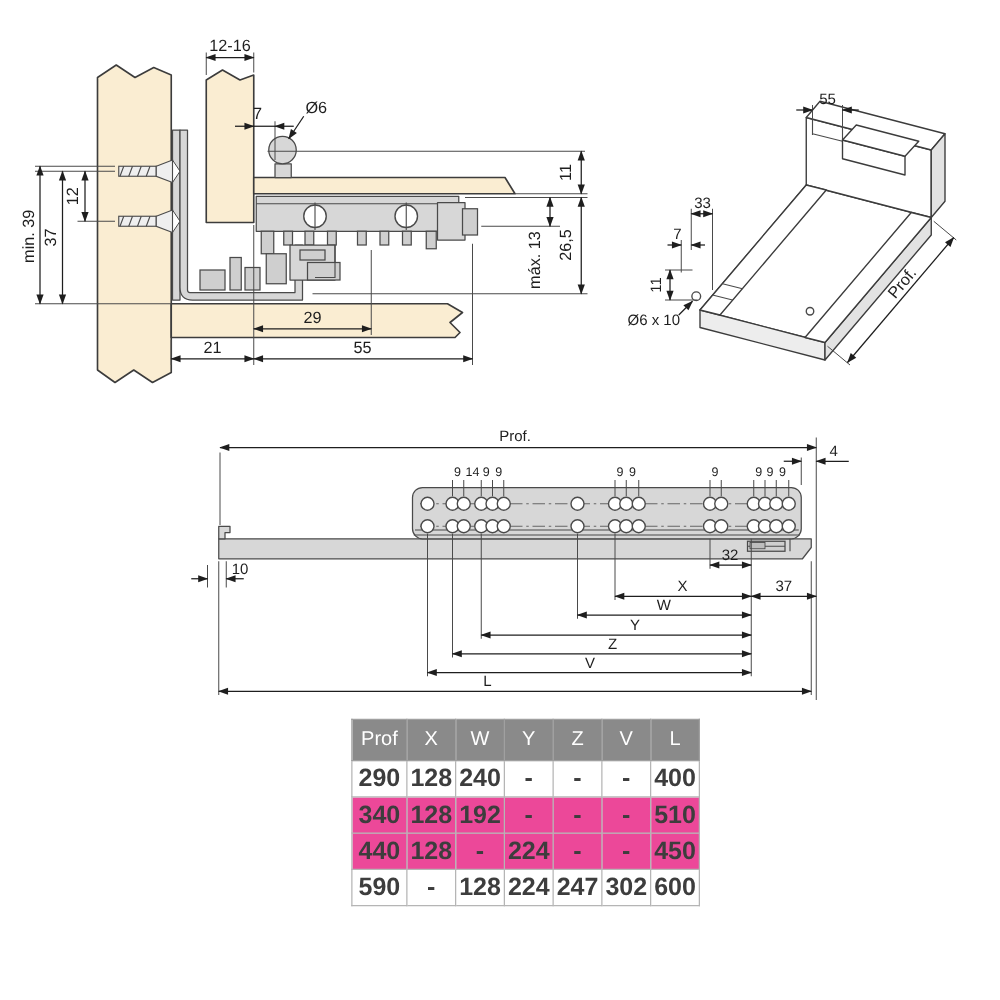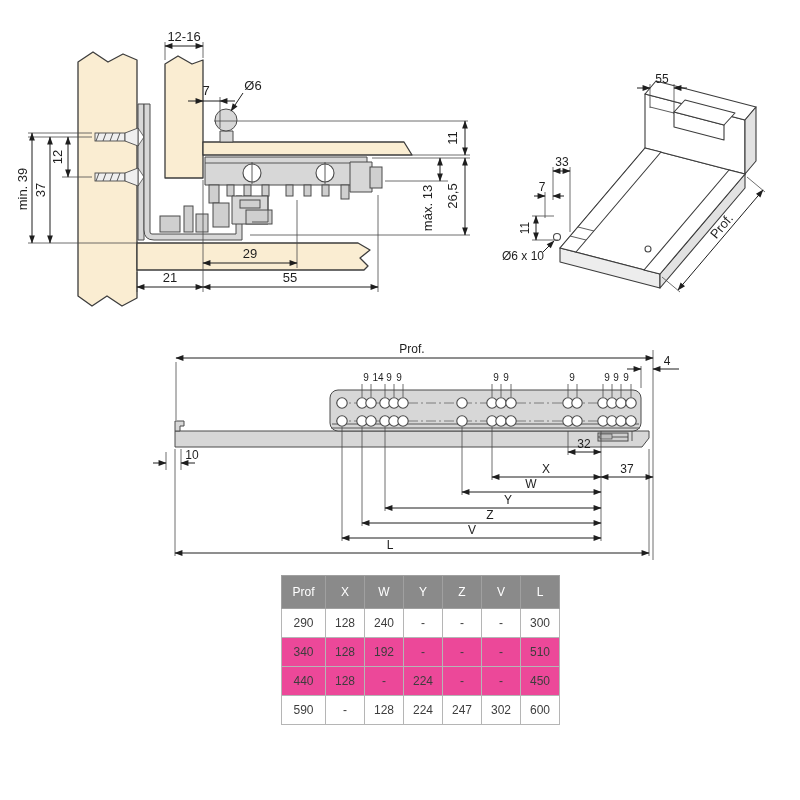--- a/index.html
+++ b/index.html
@@ -17,24 +17,24 @@
   .grayface{fill:#ededed;stroke:#3c3c3c;stroke-width:1.1;stroke-linejoin:round;}
   .grayface2{fill:#e2e2e2;stroke:#3c3c3c;stroke-width:1.1;stroke-linejoin:round;}
   .dim{stroke:#1e1e1e;stroke-width:1;fill:none;}
   .ext{stroke:#4a4a4a;stroke-width:0.8;fill:none;}
   .thin{stroke:#4a4a4a;stroke-width:0.9;fill:none;}
   .cl{stroke:#666;stroke-width:0.8;fill:none;stroke-dasharray:10 3 2 3;}
   .hole{fill:#fff;stroke:#4a4a4a;stroke-width:1.1;}
 
   #spec-table{position:absolute;left:281px;top:575px;}
   #spec-table table{border-collapse:collapse;table-layout:fixed;width:278px;}
-  #spec-table th{background:#8A8A8A;color:#fff;font-weight:normal;font-size:12px;
+  #spec-table th{background:#8A8A8A;color:#fff;font-weight:normal;font-size:16px;
     height:30px;border:1px solid #a0a0a0;text-align:center;}
-  #spec-table td{color:#3d3d3d;font-size:12px;height:26px;border:1px solid #b5b5b5;
-    text-align:center;background:#fff;}
+  #spec-table td{color:#3d3d3d;font-size:20px;height:26px;border:1px solid #b5b5b5;
+    text-align:center;background:#fff;font-weight:bold;}
   #spec-table tr.alt td{background:#ec4899;}
   #spec-table col.c0{width:44px;} #spec-table col.cn{width:39px;}
 </style>
 </head>
 <body>
 
 <div id="page">
 
 <svg id="drawings" width="800" height="568" viewBox="0 0 800 568">
   <defs>
@@ -355,21 +355,21 @@
           </tr>
       </thead>
       <tbody>
           <tr>
             <td>290</td>
             <td>128</td>
             <td>240</td>
             <td>-</td>
             <td>-</td>
             <td>-</td>
-            <td>300</td>
+            <td>400</td>
           </tr>
           <tr class="alt">
             <td>340</td>
             <td>128</td>
             <td>192</td>
             <td>-</td>
             <td>-</td>
             <td>-</td>
             <td>510</td>
           </tr>

